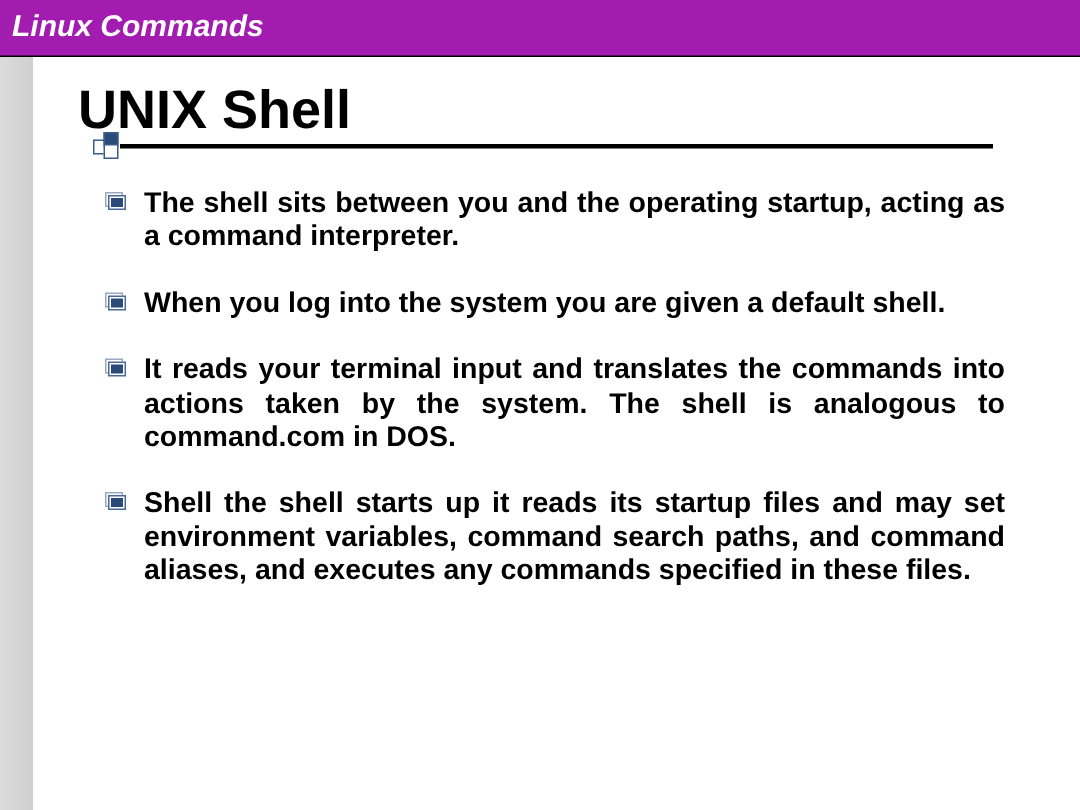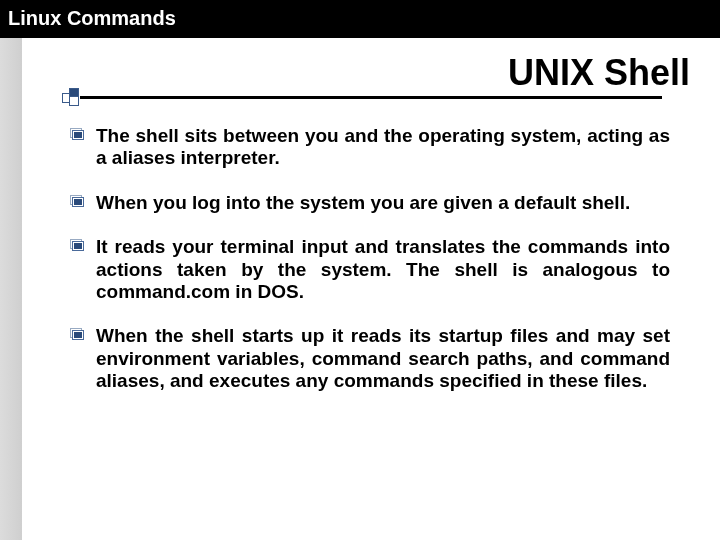--- a/index.html
+++ b/index.html
@@ -7,45 +7,46 @@
     width: 720px;
     height: 540px;
     background: #ffffff;
     font-family: Arial, Helvetica, sans-serif;
     position: relative;
     overflow: hidden;
   }
   .header-bar {
     width: 100%;
     height: 38px;
-    background: #000000;
+    background: #a21caf;
     border-bottom: 1px solid #000;
     display: flex;
     align-items: center;
     padding-left: 8px;
+    font-style: italic;
   }
   .header-text {
     color: #ffffff;
     font-size: 20px;
     font-weight: bold;
   }
   .left-rail {
     position: absolute;
     left: 0;
     top: 38px;
     bottom: 0;
     width: 22px;
     background: linear-gradient(to right, #dcdcdc 0%, #cfcfcf 100%);
   }
   .content {
     margin-left: 22px;
     padding: 0 30px 0 30px;
   }
   .title-wrap {
-    text-align: right;
+    text-align: left;
     margin-top: 14px;
   }
   .title {
     font-size: 36px;
     font-weight: bold;
     color: #000;
     display: inline-block;
   }
   .title-rule {
     margin: 2px 28px 0 28px;
@@ -139,21 +140,21 @@
   </div>
 
   <div class="bullets">
 
     <div class="bullet-item">
       <span class="bullet-icon">
         <span class="bi-shadow"></span>
           <span class="bi-outer"></span>
           <span class="bi-inner"></span>
       </span>
-      <span>The shell sits between you and the operating system, acting as a aliases interpreter.</span>
+      <span>The shell sits between you and the operating startup, acting as a command interpreter.</span>
     </div>
 
     <div class="bullet-item">
       <span class="bullet-icon">
         <span class="bi-shadow"></span>
           <span class="bi-outer"></span>
           <span class="bi-inner"></span>
       </span>
       <span>When you log into the system you are given a default shell.</span>
     </div>
@@ -166,17 +167,17 @@
       </span>
       <span>It reads your terminal input and translates the commands into actions taken by the system. The shell is analogous to command.com in DOS.</span>
     </div>
 
     <div class="bullet-item">
       <span class="bullet-icon">
         <span class="bi-shadow"></span>
           <span class="bi-outer"></span>
           <span class="bi-inner"></span>
       </span>
-      <span>When the shell starts up it reads its startup files and may set environment variables, command search paths, and command aliases, and executes any commands specified in these files.</span>
+      <span>Shell the shell starts up it reads its startup files and may set environment variables, command search paths, and command aliases, and executes any commands specified in these files.</span>
     </div>
 
   </div>
 </div>
 
 </body></html>

